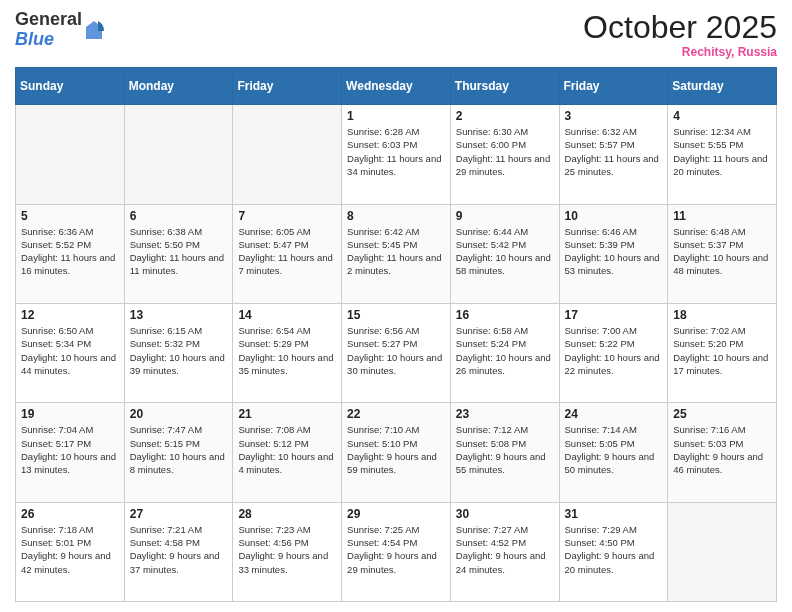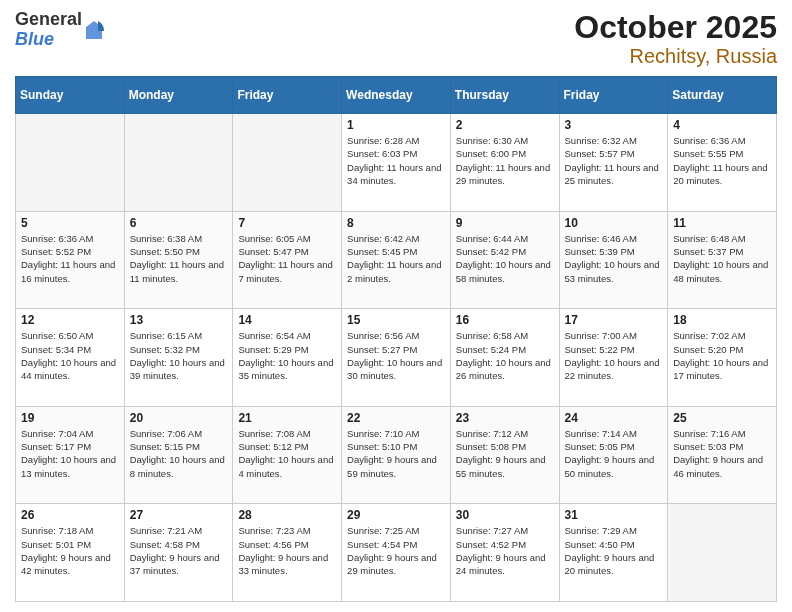--- a/index.html
+++ b/index.html
@@ -37,27 +37,28 @@
     .logo-icon {
       width: 20px;
       height: 22px;
       margin-left: 2px;
     }
     .title-block {
       text-align: right;
     }
     .title-month {
       font-size: 32px;
-      font-weight: bold;
+      font-weight: normal;
       color: #222;
       line-height: 1.1;
     }
     .title-location {
-      font-size: 20px;
-      color: #a16207;
+      font-size: 12px;
+      color: #ec4899;
+      font-weight: bold;
     }
     .calendar {
       flex: 1;
       border: 1px solid #ccc;
       border-collapse: collapse;
       width: 100%;
       table-layout: fixed;
     }
     .calendar th {
       background: #2c6fad;
@@ -149,21 +150,21 @@
           </td>
           <td>
             <div class="day-number">3</div>
             <div class="day-info">Sunrise: 6:32 AM
 Sunset: 5:57 PM
 Daylight: 11 hours
 and 25 minutes.</div>
           </td>
           <td>
             <div class="day-number">4</div>
-            <div class="day-info">Sunrise: 6:36 AM
+            <div class="day-info">Sunrise: 12:34 AM
 Sunset: 5:55 PM
 Daylight: 11 hours
 and 20 minutes.</div>
           </td>
         </tr>
         <tr>
           <td>
             <div class="day-number">5</div>
             <div class="day-info">Sunrise: 6:36 AM
 Sunset: 5:52 PM
@@ -267,21 +268,21 @@
         <tr>
           <td>
             <div class="day-number">19</div>
             <div class="day-info">Sunrise: 7:04 AM
 Sunset: 5:17 PM
 Daylight: 10 hours
 and 13 minutes.</div>
           </td>
           <td>
             <div class="day-number">20</div>
-            <div class="day-info">Sunrise: 7:06 AM
+            <div class="day-info">Sunrise: 7:47 AM
 Sunset: 5:15 PM
 Daylight: 10 hours
 and 8 minutes.</div>
           </td>
           <td>
             <div class="day-number">21</div>
             <div class="day-info">Sunrise: 7:08 AM
 Sunset: 5:12 PM
 Daylight: 10 hours
 and 4 minutes.</div>

